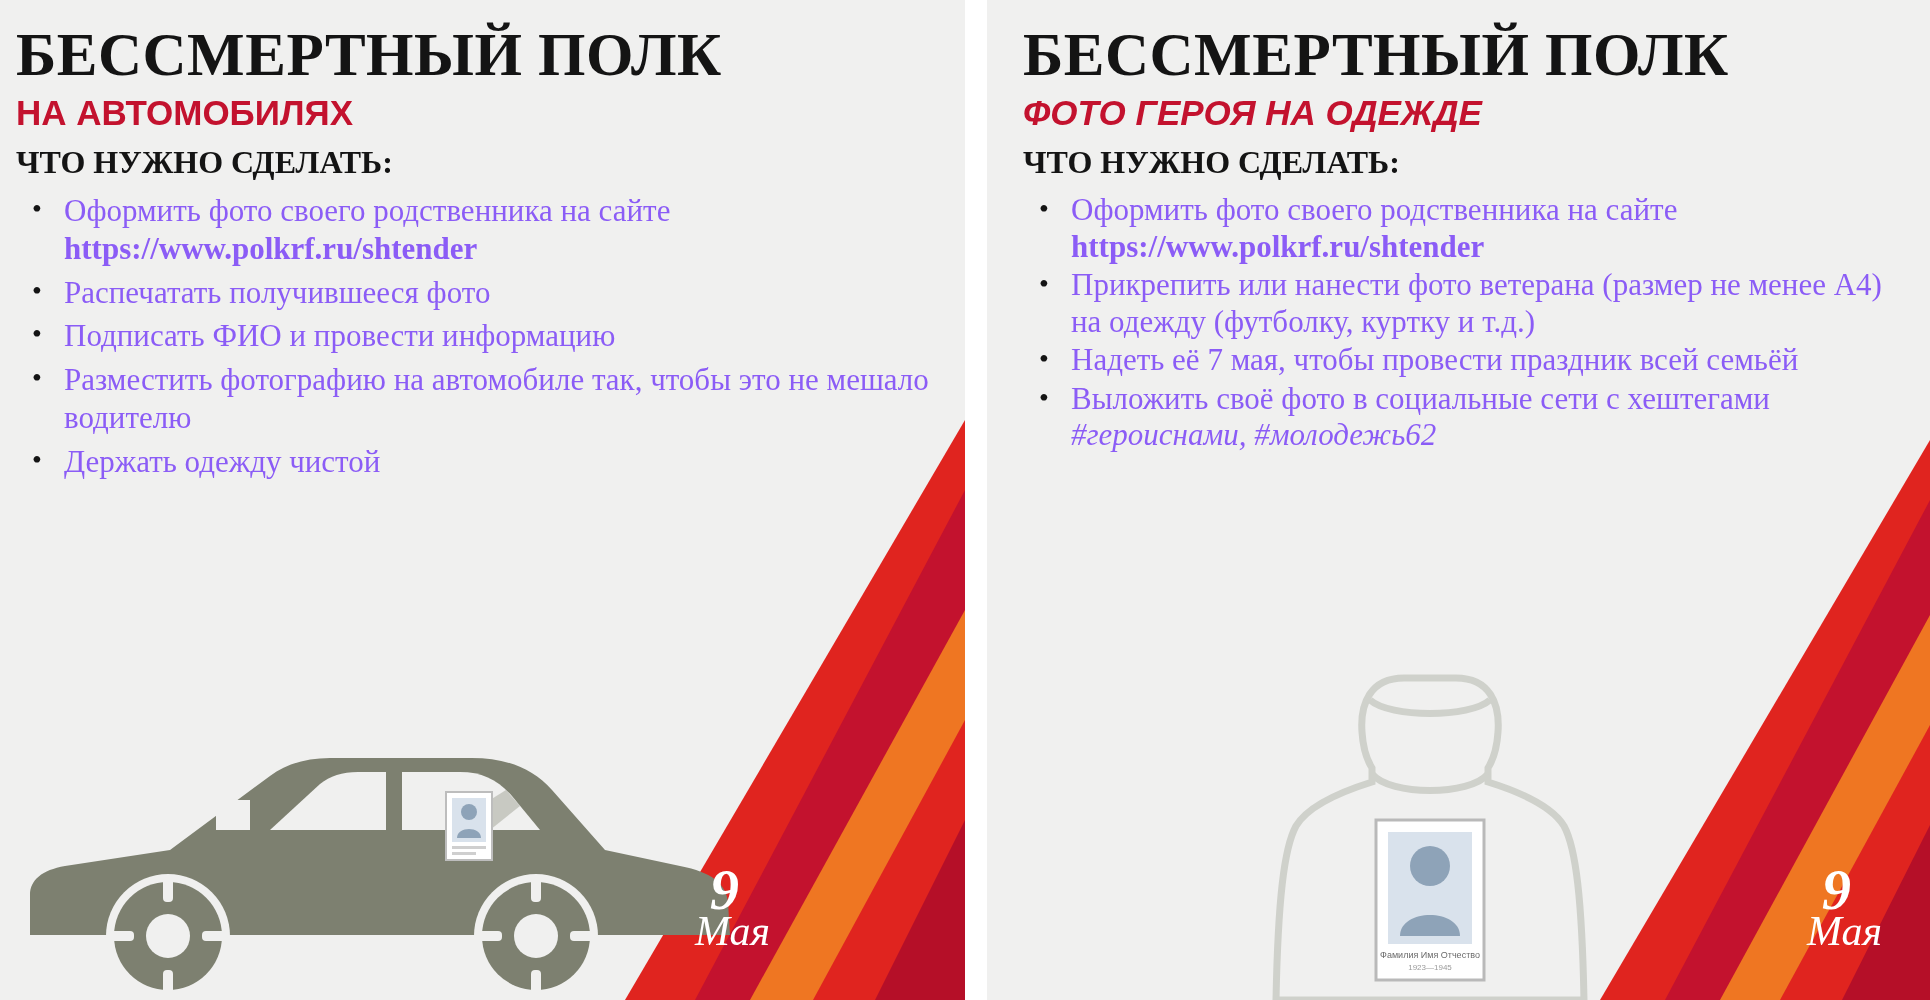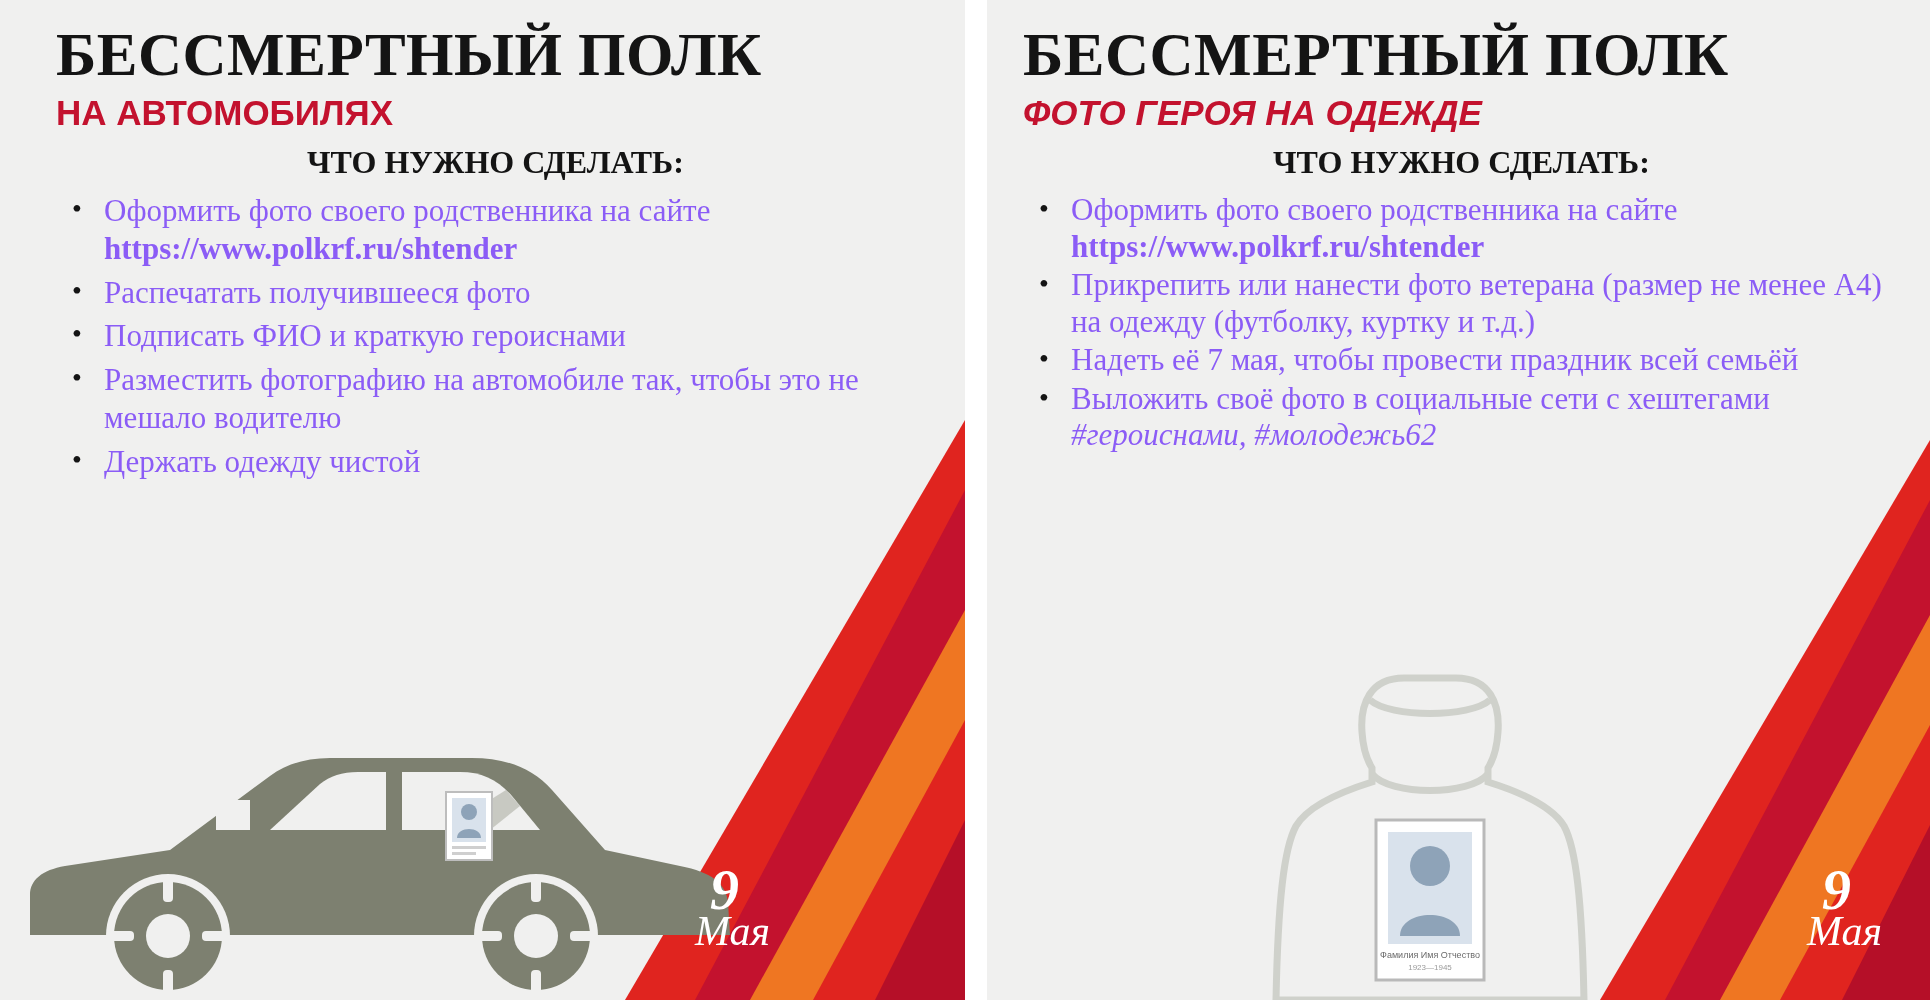--- a/index.html
+++ b/index.html
@@ -36,21 +36,21 @@
     left: 965px;
     top: 0;
     width: 22px;
     height: 1000px;
     background: #ffffff;
     z-index: 40;
   }
   .content {
     position: relative;
     z-index: 20;
-    padding: 24px 30px 0 56px;
+    padding: 24px 30px 0 16px;
   }
   .panel-right .content {
     padding-left: 58px;
   }
   h1.title {
     font-family: "Liberation Serif", serif;
     font-weight: bold;
     font-size: 61px;
     letter-spacing: 0.5px;
     line-height: 1.0;
@@ -71,21 +71,20 @@
   .panel-left h2.subtitle {
     font-style: normal;
   }
   h3.prompt {
     font-family: "Liberation Serif", serif;
     font-weight: bold;
     font-size: 32px;
     line-height: 1.0;
     margin: 0 0 14px 0;
     color: #141414;
-    text-align: center;
   }
   ul.steps {
     list-style: none;
     margin: 0;
     padding: 0 0 0 14px;
   }
   ul.steps li {
     position: relative;
     padding-left: 34px;
     margin-bottom: 6px;
@@ -230,21 +229,21 @@
       <h2 class="subtitle">НА АВТОМОБИЛЯХ</h2>
       <h3 class="prompt">ЧТО НУЖНО СДЕЛАТЬ:</h3>
       <ul class="steps">
         <li>
           <span>Оформить фото своего родственника на сайте </span><b class="url">https://www.polkrf.ru/shtender</b>
         </li>
         <li>
           <span>Распечатать получившееся фото</span>
         </li>
         <li>
-          <span>Подписать ФИО и краткую героиснами</span>
+          <span>Подписать ФИО и провести информацию</span>
         </li>
         <li>
           <span>Разместить фотографию на автомобиле так, чтобы это не мешало водителю</span>
         </li>
         <li>
           <span>Держать одежду чистой</span>
         </li>
       </ul>
     </div>
   </div>

